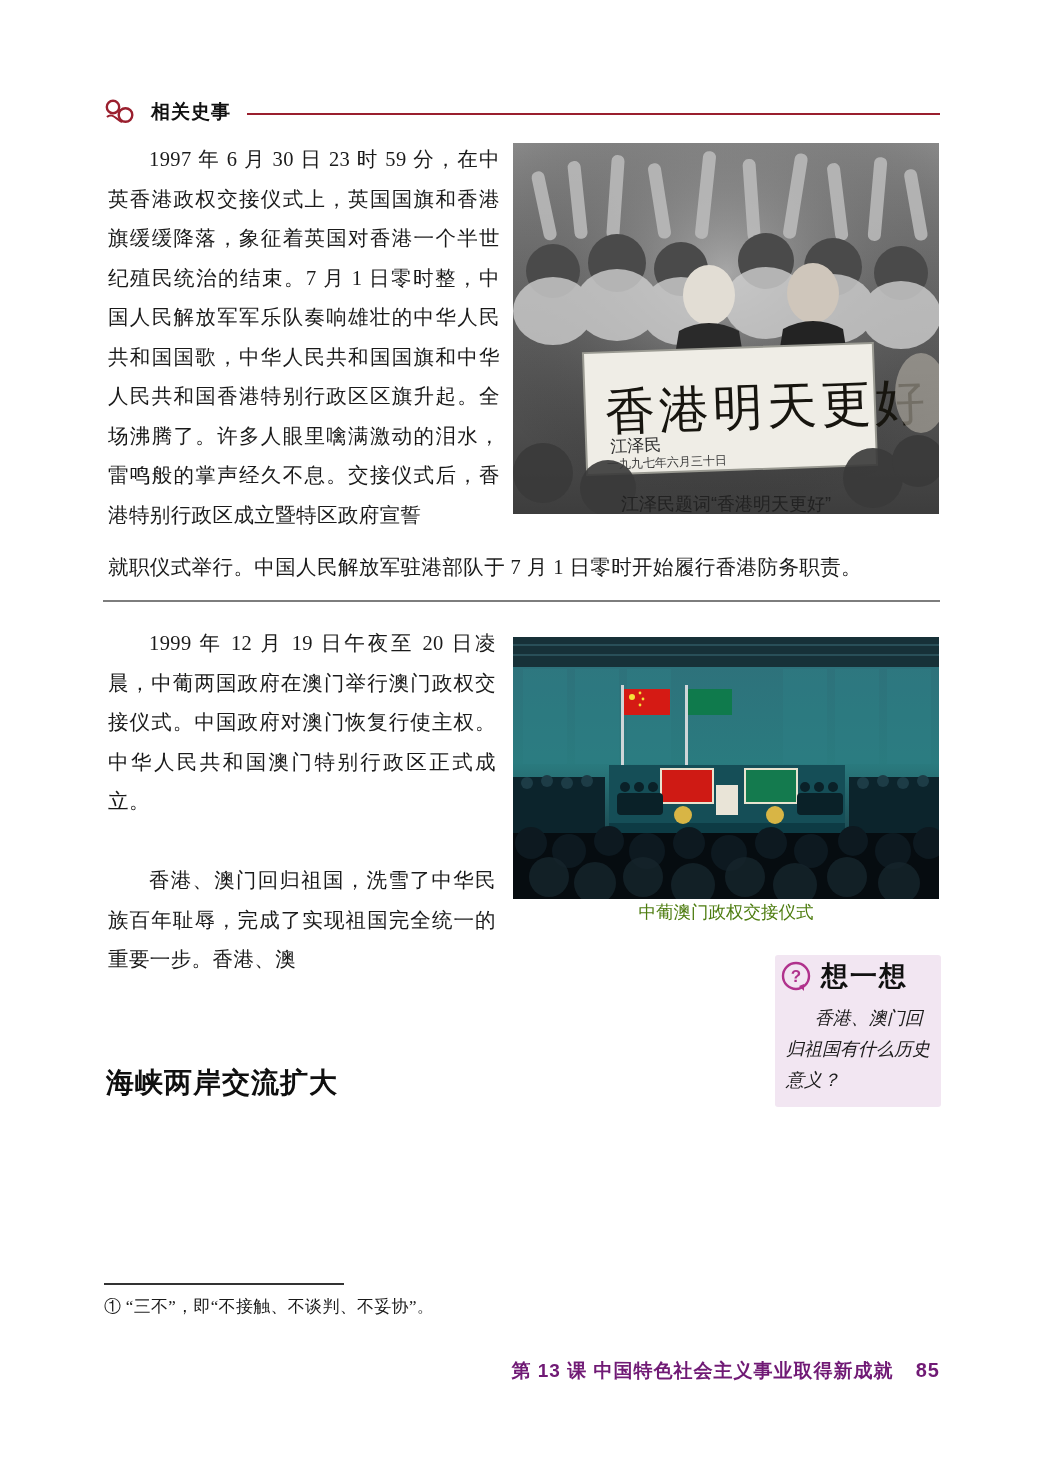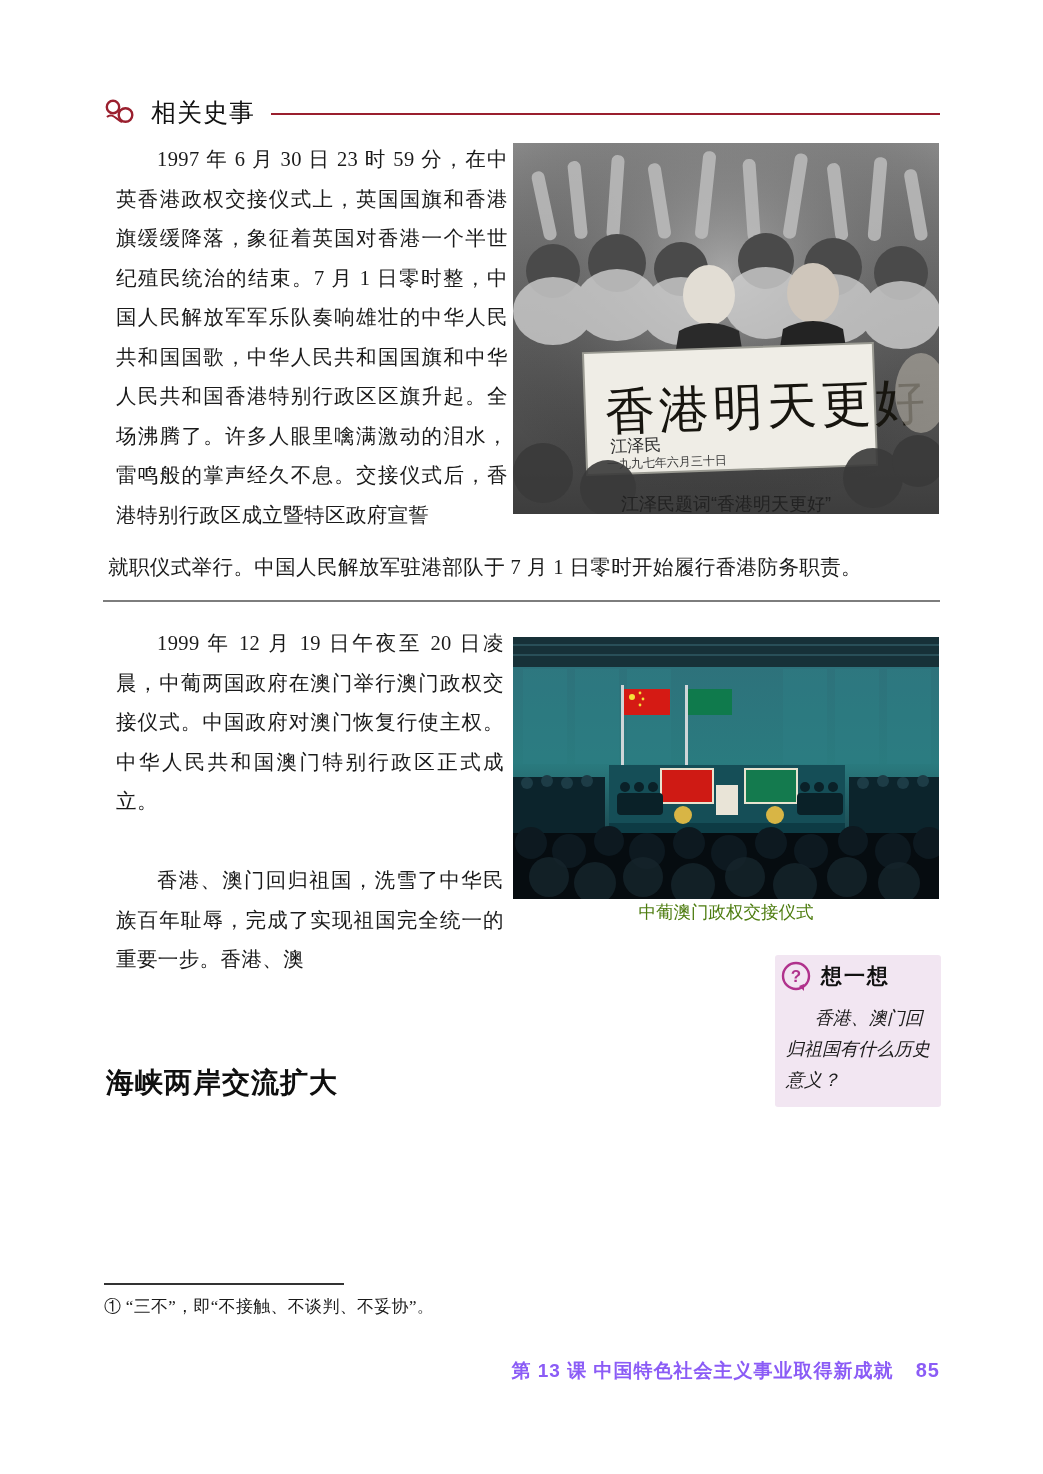--- a/index.html
+++ b/index.html
@@ -37,22 +37,22 @@
   .sidebar-badge {
     width: 34px;
     height: 34px;
     position: relative;
     flex: 0 0 auto;
     margin-right: 14px;
   }
   .sidebar-badge svg { display:block; }
   .sidebar-title {
     font-family: "Liberation Sans", "DejaVu Sans", sans-serif;
-    font-weight: normal;
-    font-size: 25px;
+    font-weight: bold;
+    font-size: 19px;
     letter-spacing: 1px;
     color: #111;
     white-space: nowrap;
   }
   .sidebar-rule {
     flex: 1 1 auto;
     height: 2px;
     background: #9a1f2e;
     margin-left: 16px;
     margin-top: 4px;
@@ -67,21 +67,21 @@
   }
 
   
   .para {
     font-size: 20.5px;
     line-height: 39.5px;
     text-align: justify;
     text-justify: inter-ideograph;
     letter-spacing: 0.4px;
   }
-  .indent { text-indent: 2em; margin-left: 8px; }
+  .indent { text-indent: 2em; }
 
   #histbox-text {
     position: absolute;
     left: 108px;
     top: 140px;
     width: 392px;
   }
   #histbox-tail {
     position: absolute;
     left: 108px;
@@ -169,21 +169,21 @@
   }
   .think-qmark {
     width: 30px; height: 30px;
     margin-left: 6px;
     margin-right: 10px;
     flex: 0 0 auto;
   }
   .think-title {
     font-family: "Liberation Sans", "DejaVu Sans", sans-serif;
     font-weight: bold;
-    font-size: 21px;
+    font-size: 27px;
     color: #111;
     letter-spacing: 2px;
     white-space: nowrap;
   }
   .think-body {
     position: absolute;
     left: 786px;
     top: 1003px;
     width: 146px;
     font-size: 18px;
@@ -233,21 +233,21 @@
   }
 
   
   .footer {
     position: absolute;
     right: 103px;
     top: 1358px;
     font-family: "Liberation Sans", "DejaVu Sans", sans-serif;
     font-size: 19px;
     font-weight: bold;
-    color: #8b5cf6;
+    color: #701a75;
     letter-spacing: 1px;
     white-space: nowrap;
   }
   .footer .pg { margin-left: 16px; font-size: 20px; }
 
   .sup { font-size: 13px; vertical-align: super; }
 </style>
 </head>
 <body>
 

